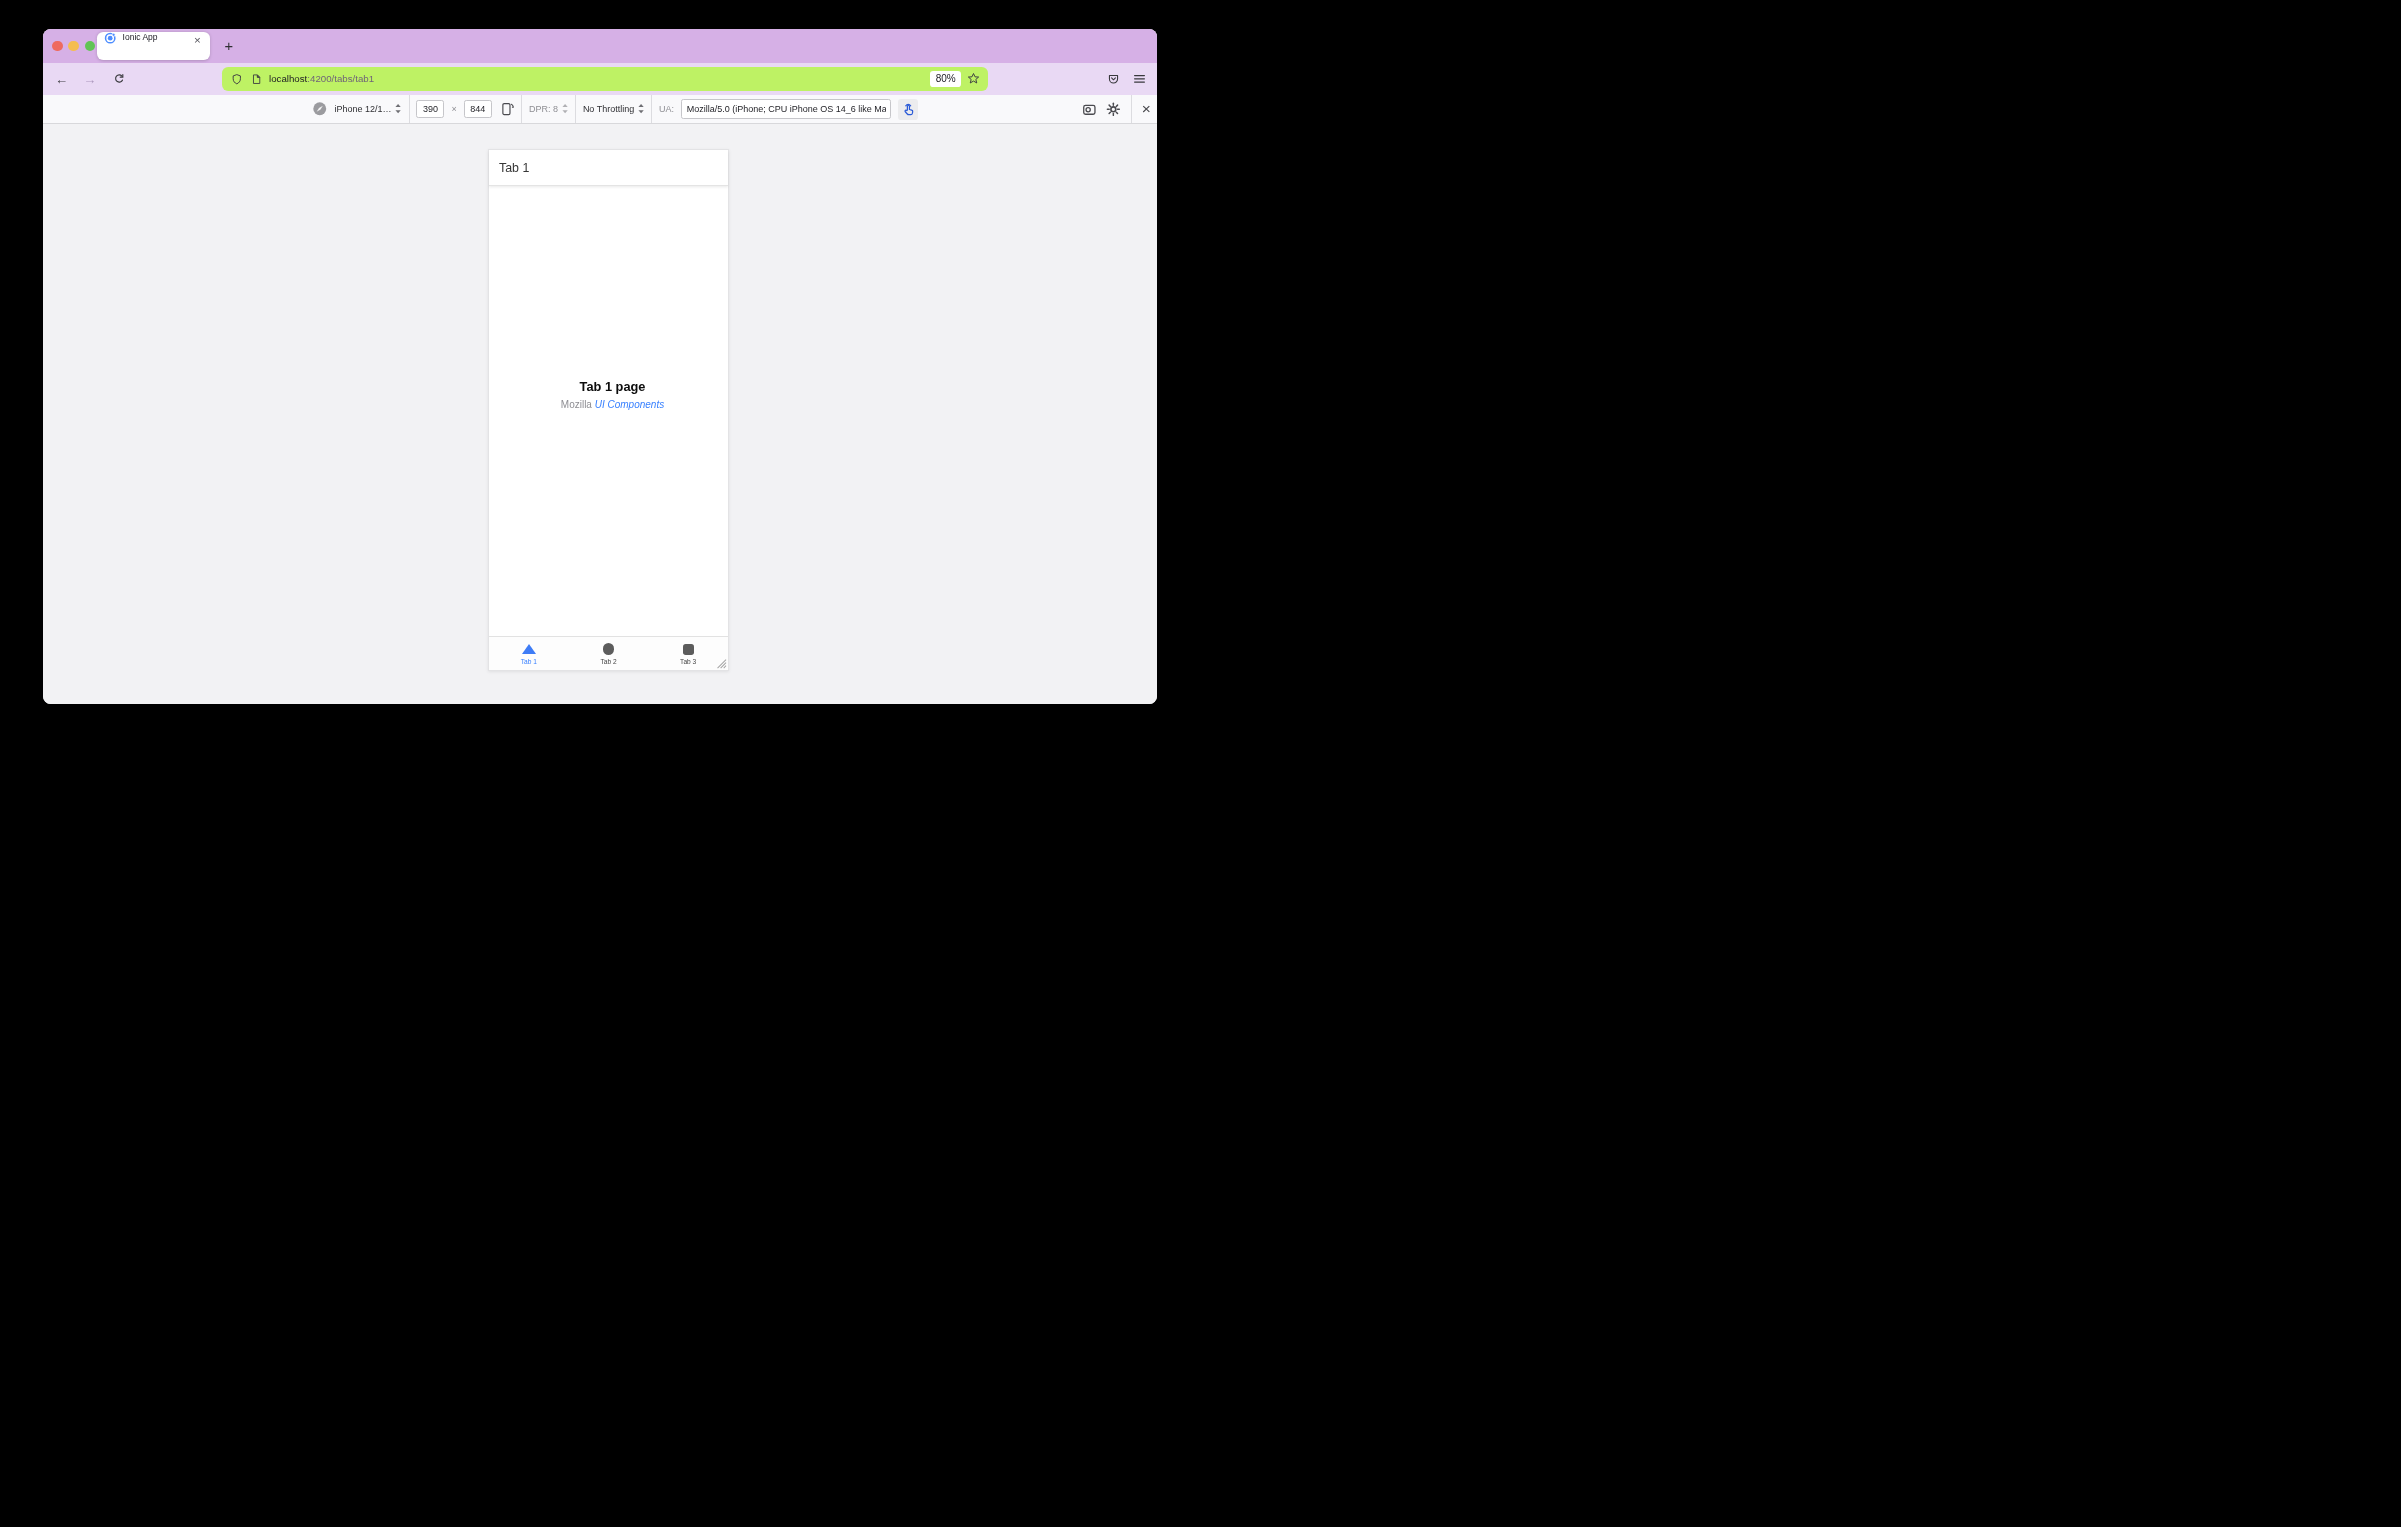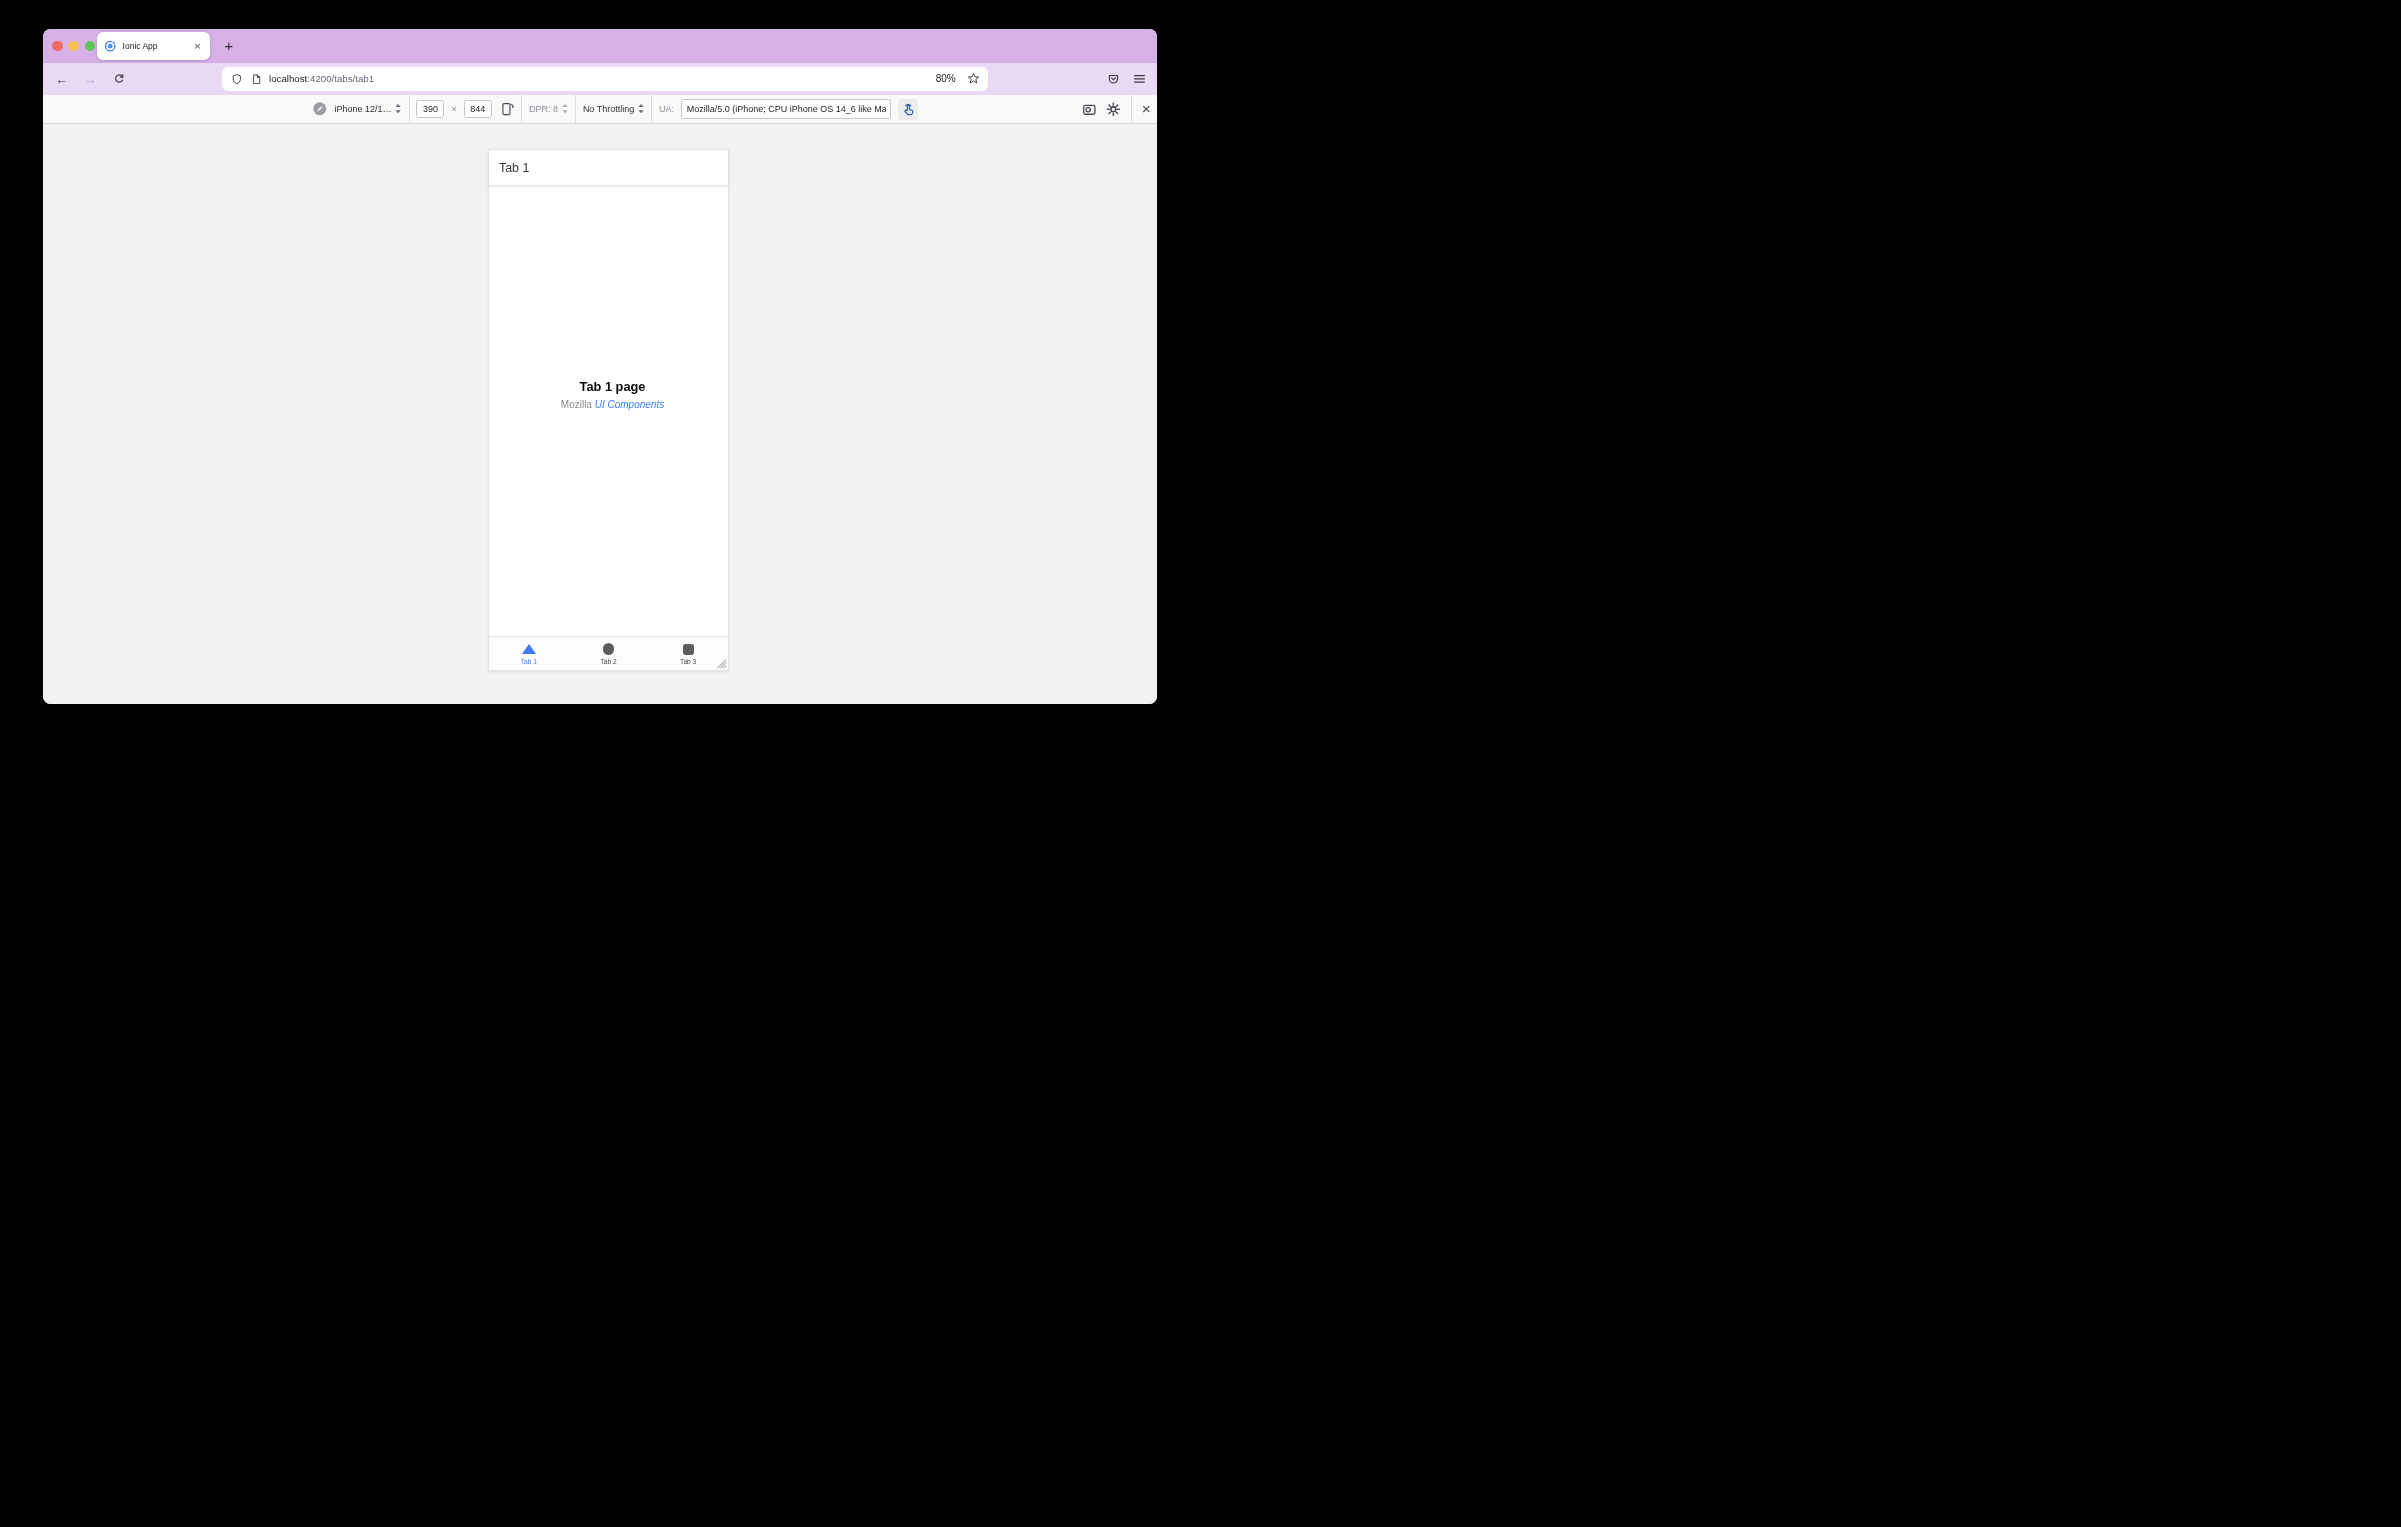--- a/index.html
+++ b/index.html
@@ -18,41 +18,41 @@
   }
   
   .tabstrip { height:34px; background:#d6b0e6; position:relative; flex:0 0 auto; }
   .traffic { position:absolute; left:9.3px; top:11.6px; display:flex; gap:5.4px; }
   .traffic span { width:10.8px; height:10.8px; border-radius:50%; display:block; }
   .t-red { background:#ee6a5f; }
   .t-yellow { background:#f5bd50; }
   .t-green { background:#61c455; }
   .tab {
     position:absolute; left:54px; top:3.1px; width:113px; height:28px;
-    background:#fff; border-radius:6.2px; display:flex; align-items:center;
+    background:#fff; border-radius:6.2px; display:flex; align-items:flex-start;
     padding:0 7px; box-shadow:0 0.8px 3.1px rgba(0,0,0,.18);
   }
   .tab-title { font-size:8.5px; color:#1c1b22; margin-left:6.2px; flex:1;
     white-space:nowrap; overflow:hidden; }
   .tab-close { font-size:11.6px; color:#55545c; line-height:1; padding:1.5px 2.3px;
     cursor:default; }
   .newtab {
     position:absolute; left:175px; top:6.2px; width:21.7px; height:21.7px;
     display:flex; align-items:center; justify-content:center;
     font-size:14.7px; color:#2f2f33; font-weight:400;
   }
   
   .navbar { height:32px; background:#e9d9f4; position:relative; flex:0 0 auto; }
   .nav-icon { position:absolute; top:0; height:32px; width:21.7px;
     display:flex; align-items:center; justify-content:center; }
   .nav-glyph { font-size:13px; color:#3a3a3e; }
   .nav-glyph.disabled { color:#ab97bd; }
   .urlfield {
     position:absolute; left:179px; top:3.9px; width:766px; height:24px;
-    background:#ffffff; border-radius:6.2px; display:flex; align-items:center;
+    background:#bef264; border-radius:6.2px; display:flex; align-items:center;
   }
   .urlfield svg { flex:0 0 auto; }
   .url-shield { margin-left:9.3px; }
   .url-doc { margin-left:7.7px; }
   .urltext { margin-left:7.7px; font-size:9.7px; white-space:nowrap; overflow:hidden; }
   .url-host { color:#1d1b22; }
   .url-path { color:#6f6478; }
   .zoom-badge {
     margin-left:auto; background:#fff; border-radius:3.1px; padding:2.3px 5.4px;
     font-size:10px; color:#1c1b22;text-align:center;

